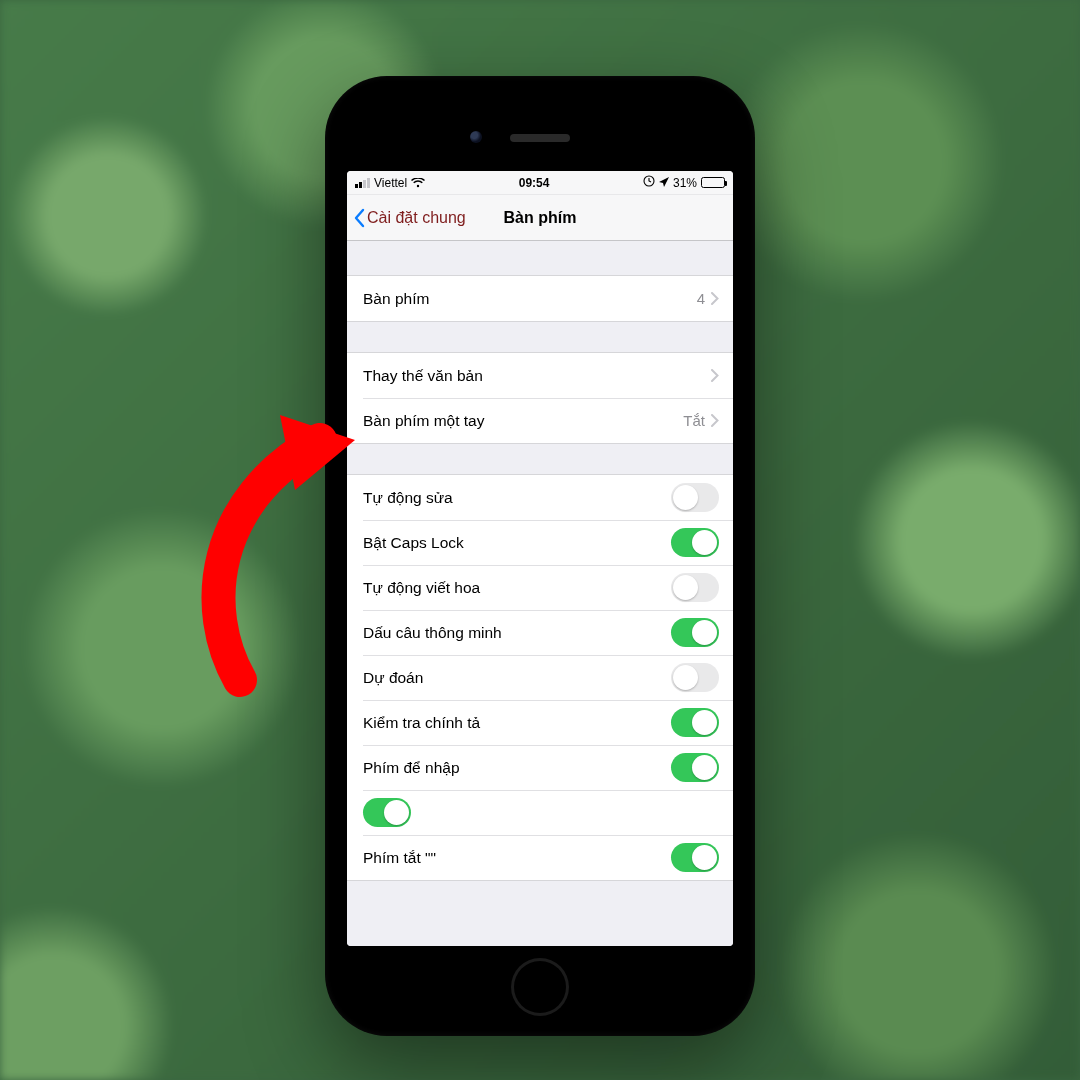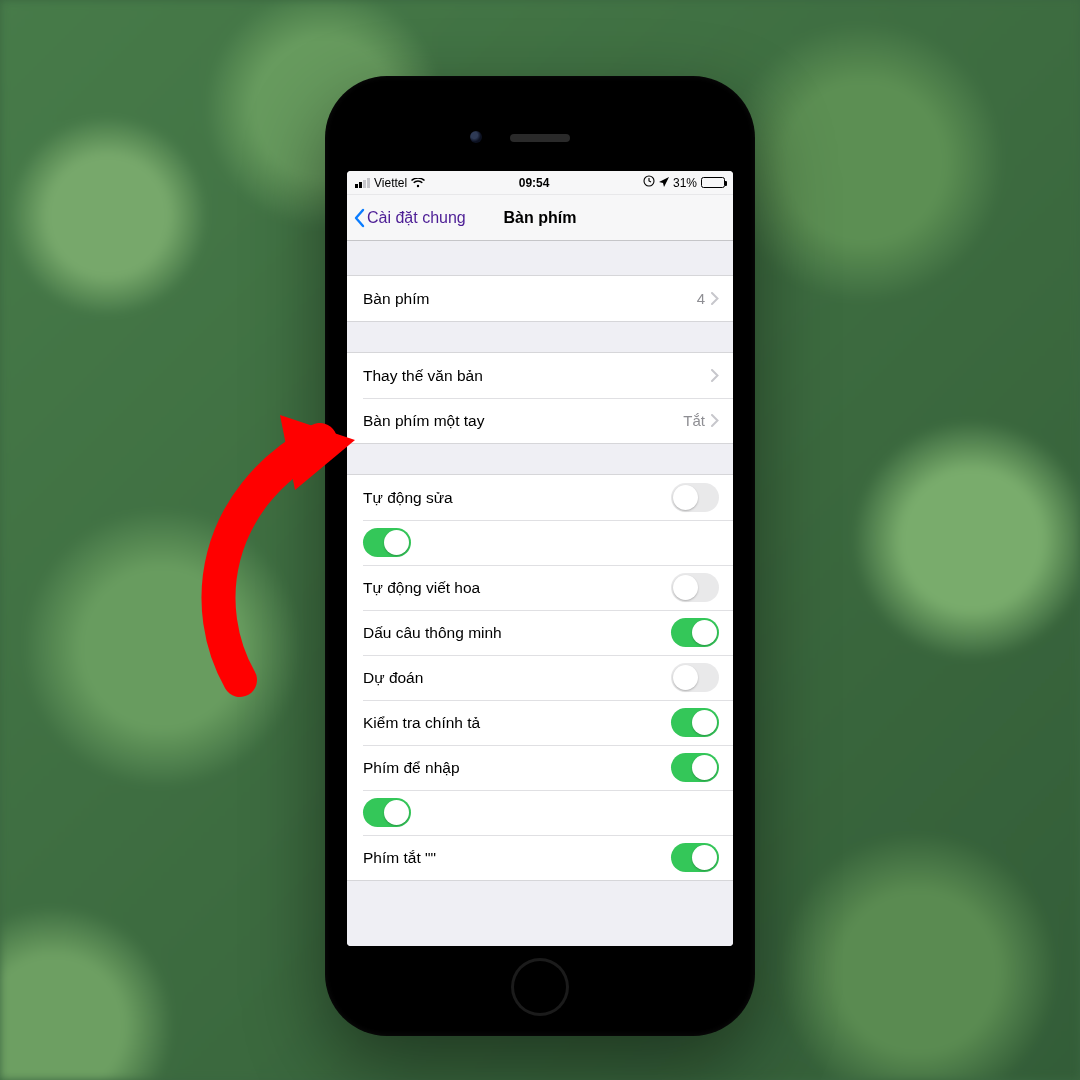--- a/index.html
+++ b/index.html
@@ -87,21 +87,21 @@
 
   .navbar {
     height: 46px;
     background:#f7f7f8;
     border-bottom: 1px solid #c5c5c8;
     position: relative;
     display:flex; align-items:center; justify-content:center;
   }
   .back {
     position:absolute; left:6px; top:0; bottom:0; display:flex; align-items:center;
-    color:#4c1d95; font-size:16px; gap:2px;
+    color:#7f1d1d; font-size:16px; gap:2px;
   }
   .back svg{display:block}
   .title { font-size:16px; font-weight:600; }
 
   .content { flex:1; overflow:hidden; background:#efeff4; }
 
   .group { margin-top: 30px; background:#fff; border-top:1px solid #d6d6d9; border-bottom:1px solid #d6d6d9;}
   .group.first { margin-top: 34px; }
   .row {
     display:flex; align-items:center;
@@ -222,20 +222,21 @@
           </span>
         </div>
       </div>
 
       <div class="group" id="toggle-group">
           <div class="row">
             <span class="label">Tự động sửa</span>
             <span class="switch"></span>
           </div>
           <div class="row">
+            <span class="label">Bật Caps Lock</span>
             <span class="switch on"></span>
           </div>
           <div class="row">
             <span class="label">Tự động viết hoa</span>
             <span class="switch"></span>
           </div>
           <div class="row">
             <span class="label">Dấu câu thông minh</span>
             <span class="switch on"></span>
           </div>

